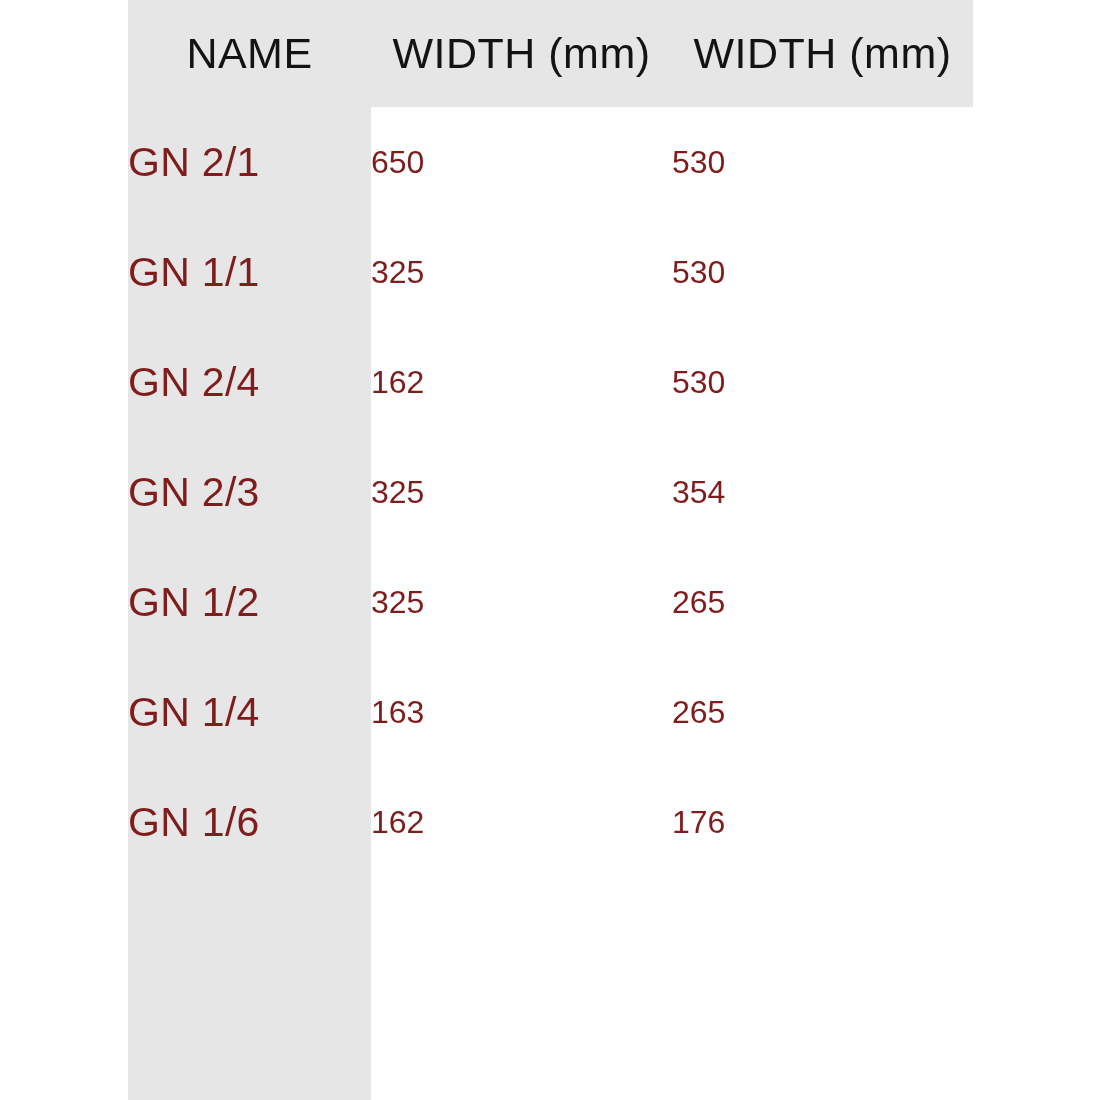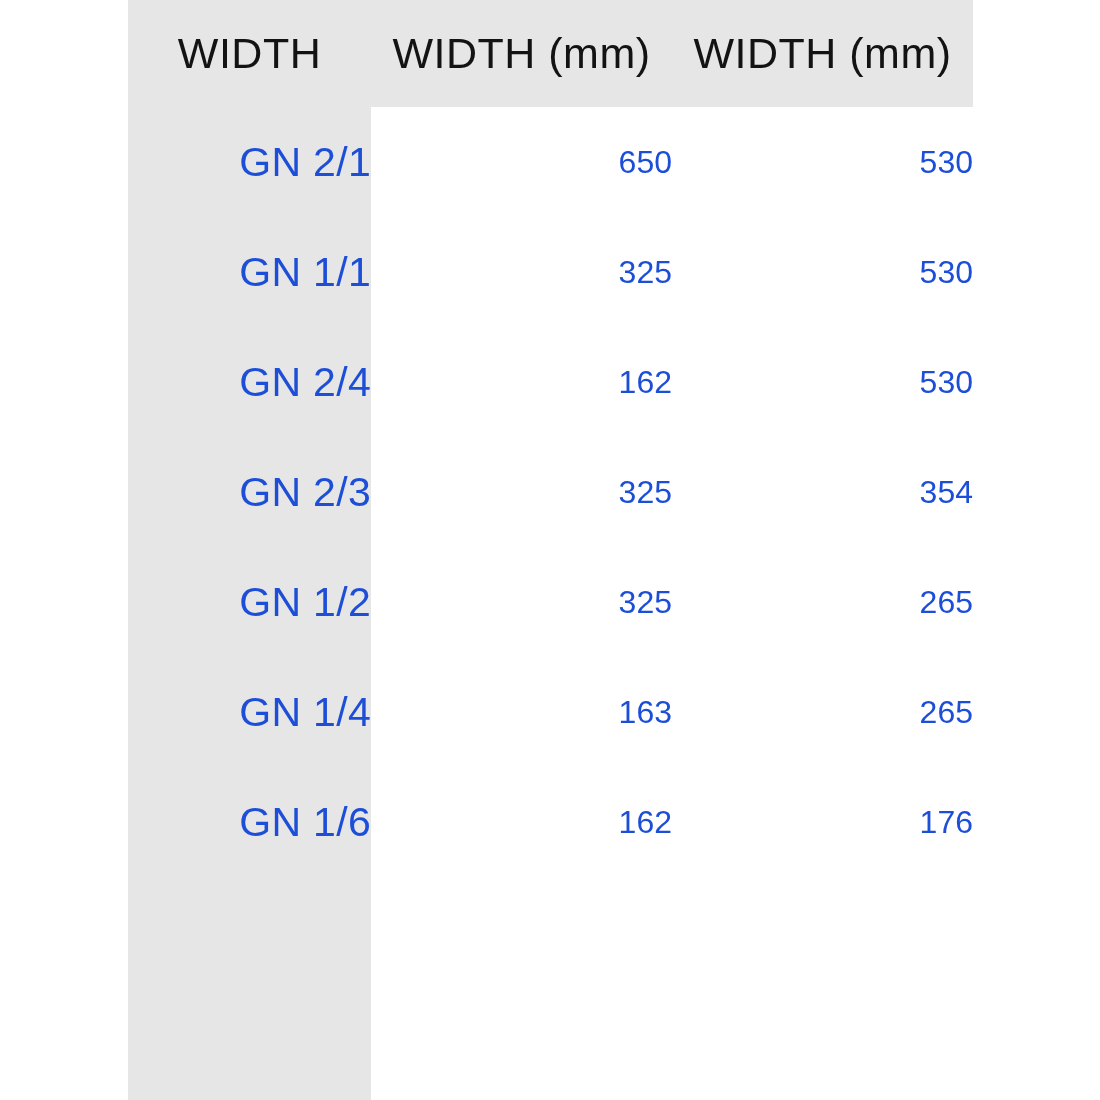--- a/index.html
+++ b/index.html
@@ -60,24 +60,24 @@
     letter-spacing: 0.5px;
     text-align: center;
     vertical-align: middle;
     padding: 0;
     color: #131313;
   }
 
   table.gn-table td {
     height: 110px;
     font-size: 44px;
-    text-align: right;
+    text-align: left;
     vertical-align: middle;
     padding: 0;
-    color: #1d4ed8;
+    color: #7f1d1d;
   }
 
   table.gn-table td.name-cell {
     font-size: 41px;
     letter-spacing: 0.3px;
   }
 
   table.gn-table td.num-cell {
     font-size: 32px;
   }
@@ -91,21 +91,21 @@
   <div class="shade-header"></div>
 
   <table class="gn-table">
     <colgroup>
       <col class="c-name">
       <col class="c-len">
       <col class="c-wid">
     </colgroup>
     <thead>
       <tr>
-        <th>WIDTH</th>
+        <th>NAME</th>
         <th>WIDTH (mm)</th>
         <th>WIDTH (mm)</th>
       </tr>
     </thead>
     <tbody>
       <tr>
         <td class="name-cell">GN 2/1</td>
         <td class="num-cell">650</td>
         <td class="num-cell">530</td>
       </tr>

